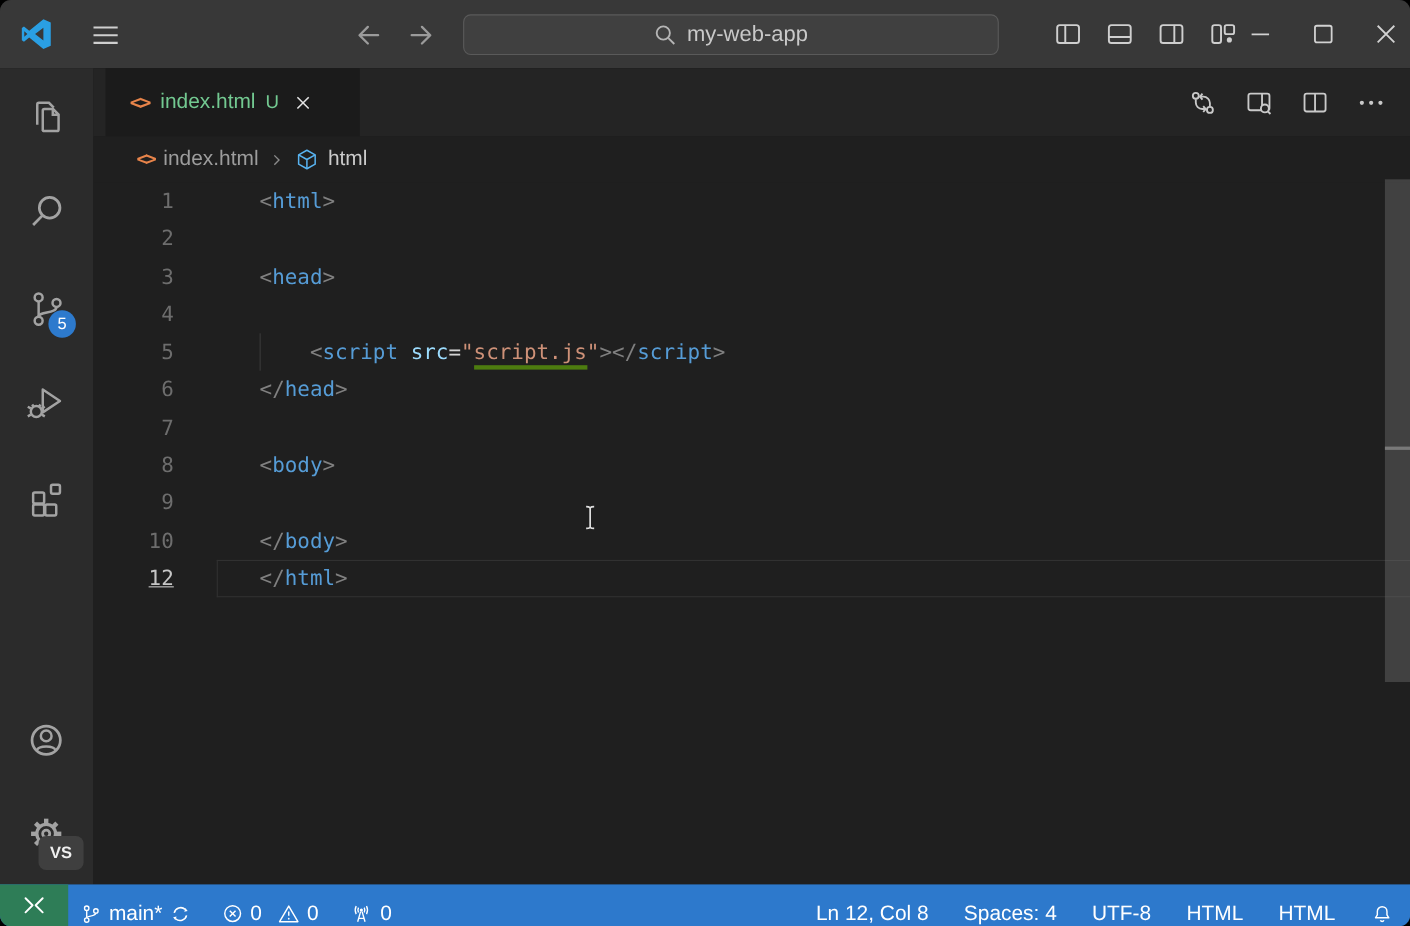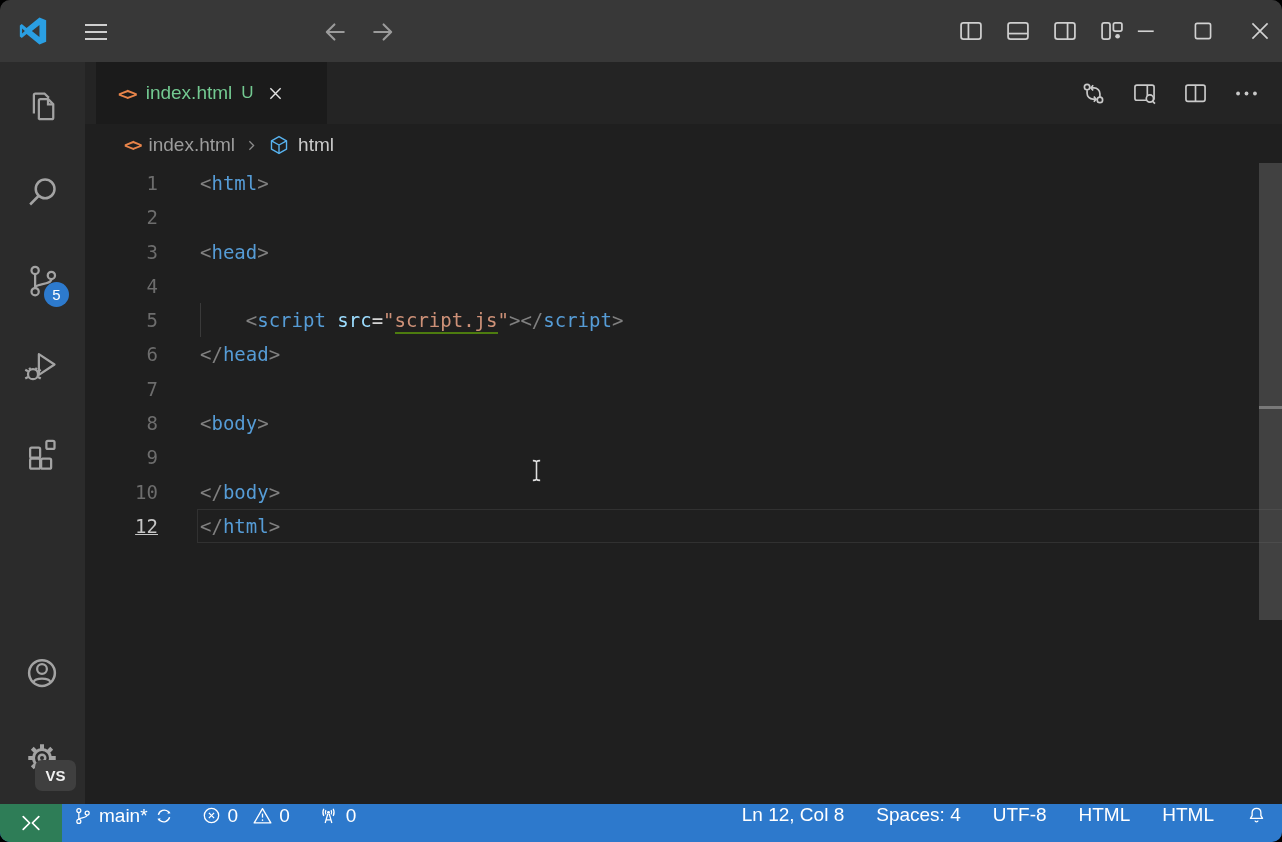--- a/index.html
+++ b/index.html
@@ -41,35 +41,35 @@
   .breadcrumbs{position:absolute;left:0;top:62px;right:0;height:42px;display:flex;align-items:center;
                padding-left:39px;gap:8px;font-size:19px;color:#9d9d9d;background:#1f1f1f;}
   .crumb{display:flex;align-items:center;gap:8px;}
   .crumb-sym{color:#cbcbcb;}
   
   .code{position:absolute;left:0;top:104px;right:0;bottom:0;background:#1f1f1f;}
   .crow{display:flex;height:34.3px;position:relative;}
   .ln{width:115px;padding-right:42px;box-sizing:border-box;text-align:right;color:#6d6d6d;
       font:19px/34.3px "DejaVu Sans Mono","Liberation Mono",monospace;}
   .crow.cur .ln{color:#c6c6c6;text-decoration:underline;}
-  .lc{position:relative;font:19px/34.3px "DejaVu Sans Mono","Liberation Mono",monospace;white-space:pre;}
+  .lc{position:relative;font:19px/34.3px "DejaVu Sans Mono","Liberation Mono",monospace;white-space:pre;margin-left:36px;}
   .guide{position:absolute;left:0;top:0;height:100%;width:1px;background:#3a3a3a;}
   .crow.cur::before{content:"";position:absolute;left:112px;right:0;top:0;bottom:0;
                     border-top:1px solid #313131;border-bottom:1px solid #313131;border-left:1px solid #313131;}
   .tk-p,.tk-sp{color:#808080;}
   .tk-tag{color:#569cd6;}
   .tk-txt{color:#d4d4d4;}
   .tk-attr{color:#9cdcfe;}
   .tk-str{color:#ce9178;}
-  .tk-stru{color:#ce9178;border-bottom:2px solid #4d7c0f;padding-bottom:1px;}
+  .tk-stru{color:#ce9178;border-bottom:4px solid #4d7c0f;padding-bottom:1px;}
   .vscrollbar{position:absolute;right:0;top:101px;width:23px;height:457px;background:rgba(121,121,121,0.38);}
   .vscrollbar::after{content:"";position:absolute;left:0;right:0;top:243px;height:3px;background:rgba(190,190,190,0.45);}
   .ibeam{position:absolute;left:444px;top:292px;width:15px;height:25px;}
   
-  .statusbar{position:absolute;left:0;right:0;bottom:0;height:38px;background:#2d79cc;display:flex;align-items:flex-start;
+  .statusbar{position:absolute;left:0;right:0;bottom:0;height:38px;background:#2d79cc;display:flex;align-items:flex-end;
              color:#fff;font-size:19px;}
   .sb-remote{width:62px;height:38px;background:#2e7d57;display:flex;align-items:center;justify-content:center;flex:none;}
   .sb-item{display:flex;align-items:center;gap:6px;}
   .sb-left{display:flex;align-items:center;margin-left:11px;gap:27px;}
   .sb-right{margin-left:auto;display:flex;align-items:center;gap:32px;padding-right:15px;}
   svg{display:block;}
 </style>
 </head>
 <body>
 
@@ -86,20 +86,27 @@
     </div>
     <div class="nav-btn back">
       <svg width="28" height="28" viewBox="0 0 24 24">
         <path d="M19.5 12H5.5M11.5 5.5 5 12l6.5 6.5" stroke="#9b9b9b" stroke-width="1.8" fill="none" stroke-linecap="round" stroke-linejoin="round"></path>
       </svg>
     </div>
     <div class="nav-btn fwd">
       <svg width="28" height="28" viewBox="0 0 24 24">
         <path d="M4.5 12h14M12.5 5.5 19 12l-6.5 6.5" stroke="#9b9b9b" stroke-width="1.8" fill="none" stroke-linecap="round" stroke-linejoin="round"></path>
       </svg>
+    </div>
+    <div class="cmdcenter">
+      <svg width="21" height="21" viewBox="0 0 21 21">
+        <circle cx="9" cy="9" r="6" stroke="#b5b5b5" stroke-width="1.7" fill="none"></circle>
+        <path d="M13.6 13.6 19 19" stroke="#b5b5b5" stroke-width="1.7"></path>
+      </svg>
+      <span>my-web-app</span>
     </div>
     <div class="layoutgrp">
       <div class="tbtn">
         <svg width="28" height="28" viewBox="0 0 24 24">
           <rect x="3.5" y="5" width="17" height="14" rx="2" stroke="#cfcfcf" stroke-width="1.5" fill="none"></rect>
           <path d="M9.8 5v14" stroke="#cfcfcf" stroke-width="1.5"></path>
         </svg>
       </div>
       <div class="tbtn">
         <svg width="28" height="28" viewBox="0 0 24 24">

